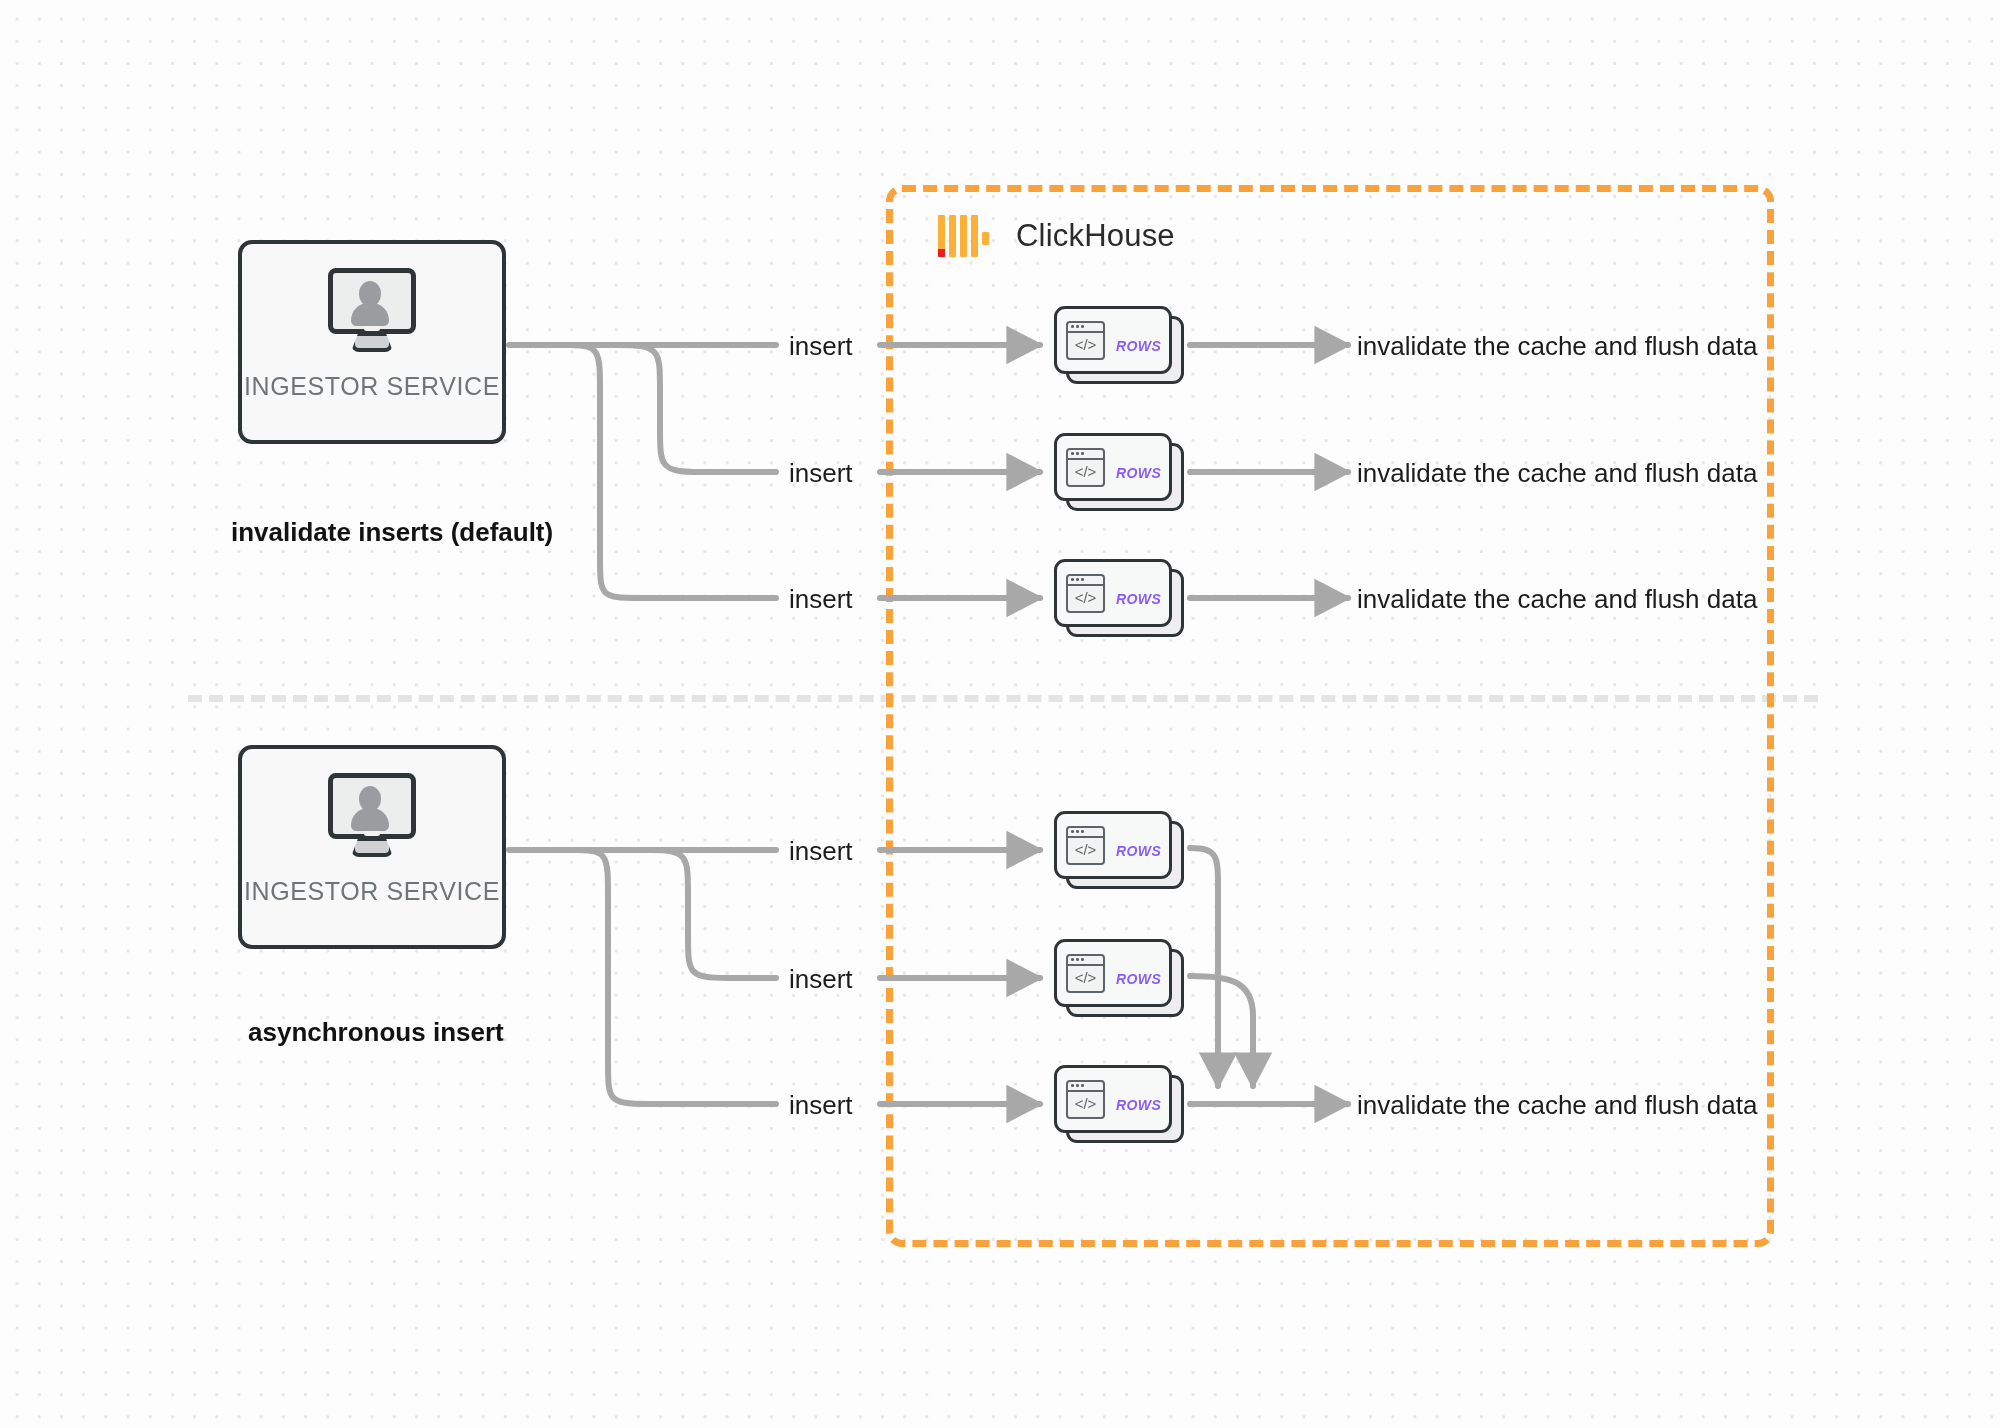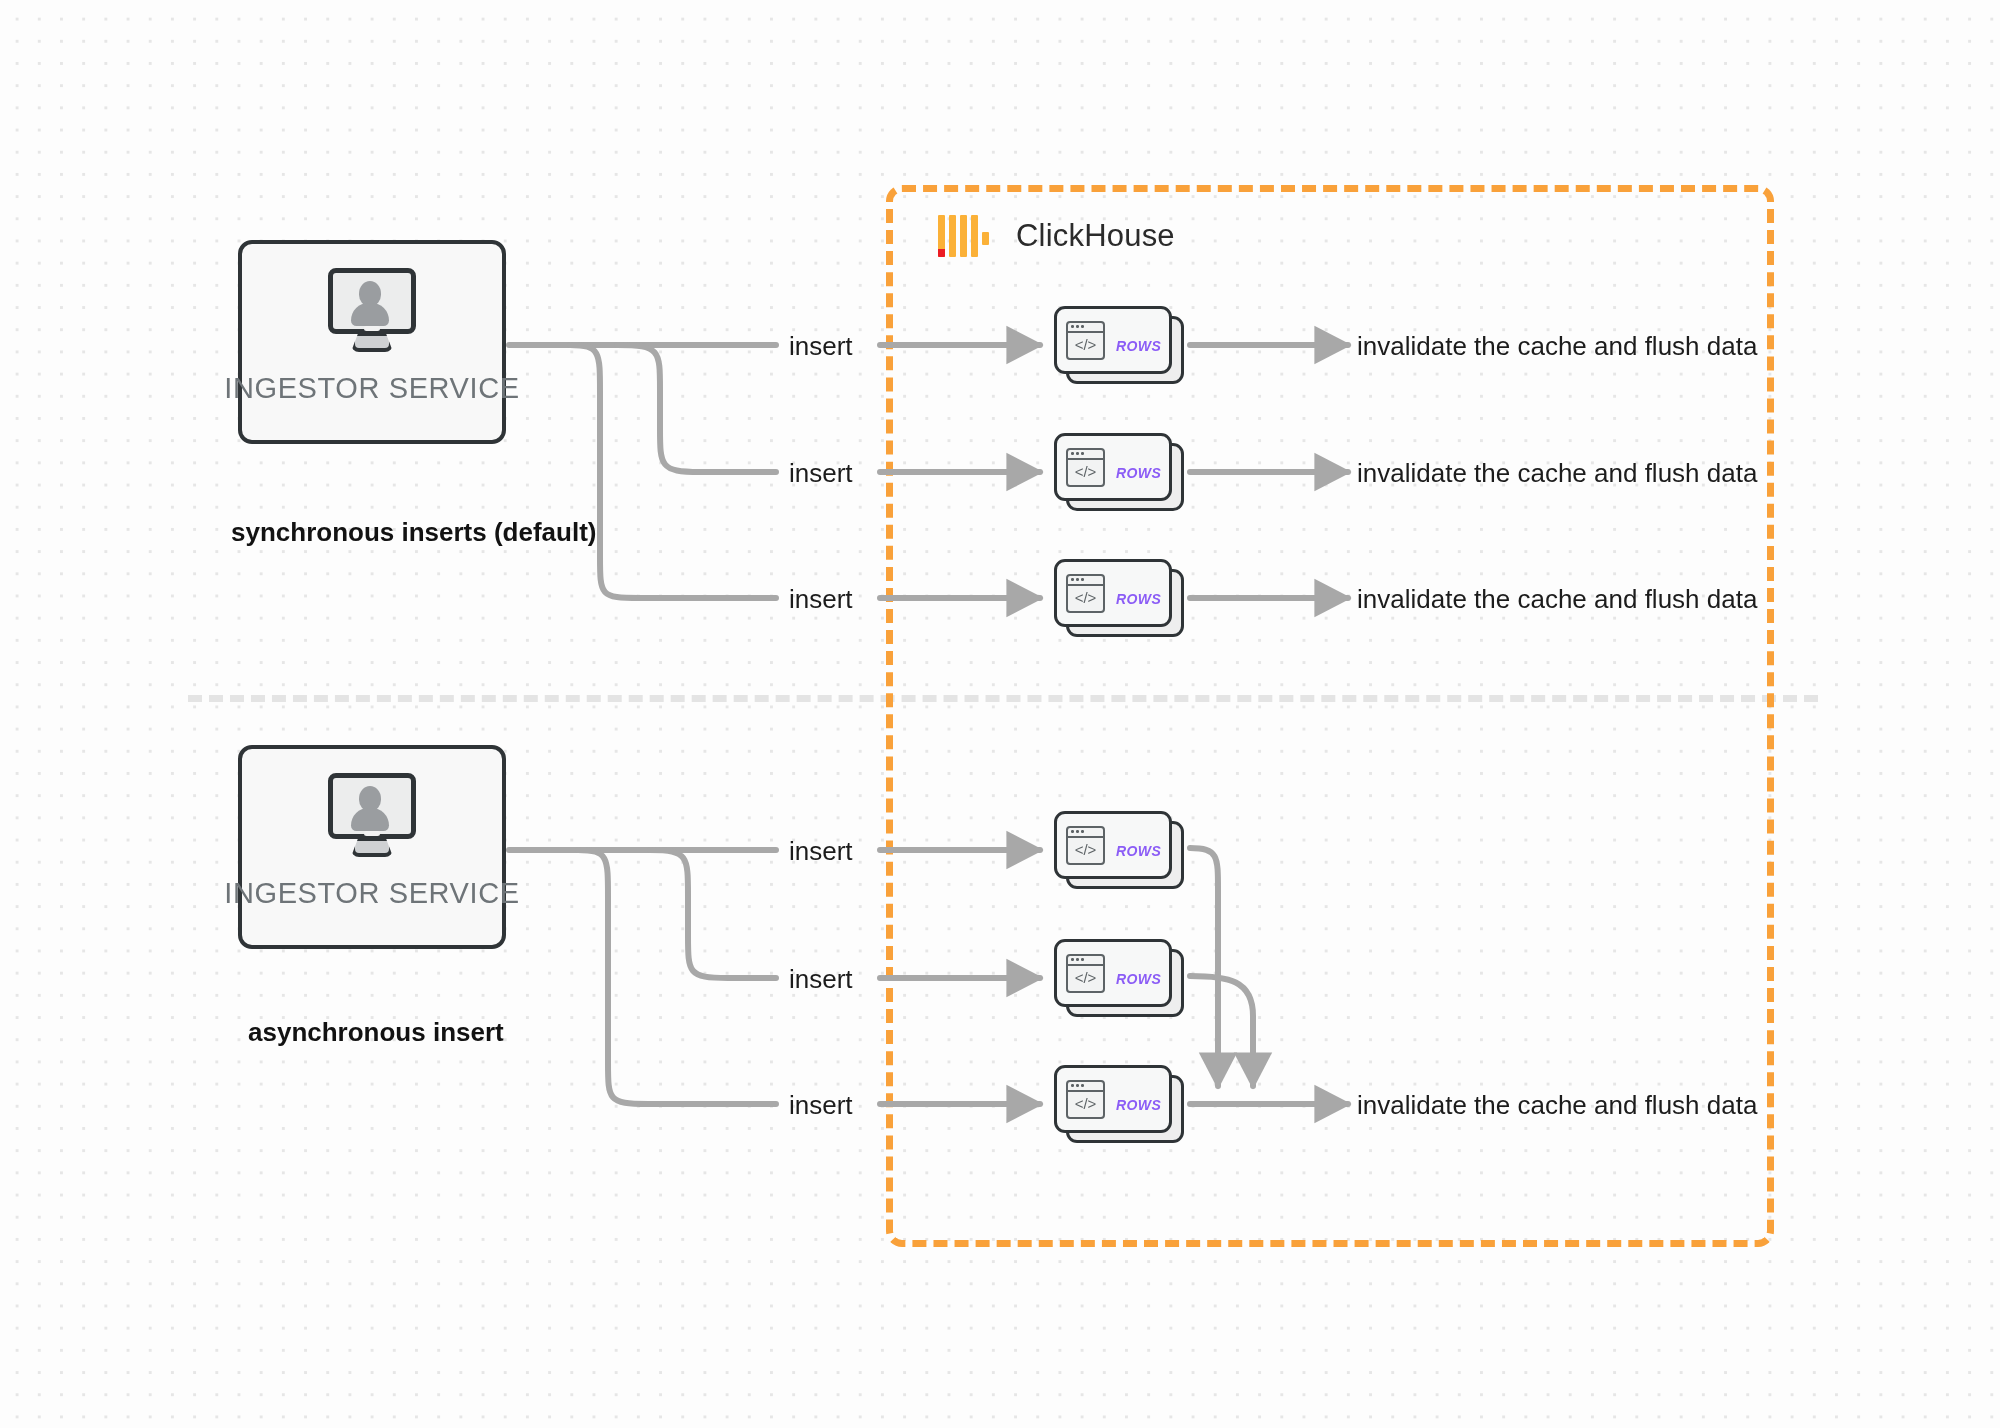--- a/index.html
+++ b/index.html
@@ -167,21 +167,21 @@
     width: 42px;
     height: 20px;
     background: #cfd1d3;
     border: 4px solid #2f3437;
     border-radius: 3px 3px 8px 8px;
     box-sizing: border-box;
     clip-path: polygon(18% 0%, 82% 0%, 100% 100%, 0% 100%);
   }
   .ingestor-label {
     margin-top: 16px;
-    font-size: 29px;
+    font-size: 25px;
     color: #6e7478;
     letter-spacing: 0.6px;
     white-space: nowrap;
   }
 
   
   .section-caption {
     position: absolute;
     font-size: 26px;
     font-weight: bold;
@@ -362,21 +362,21 @@
     <div class="monitor">
       <div class="monitor-screen"></div>
       <div class="monitor-person-head"></div>
       <div class="monitor-person-body"></div>
       <div class="monitor-notch"></div>
       <div class="monitor-stand"></div>
     </div>
     <div class="ingestor-label">INGESTOR SERVICE</div>
   </div>
 
-  <div class="section-caption" id="caption-sync">synchronous inserts (default)</div>
+  <div class="section-caption" id="caption-sync">invalidate inserts (default)</div>
 
   <div class="flow-text insert-text" style="left:789px; top:331px;">insert</div>
   <div class="flow-text insert-text" style="left:789px; top:458px;">insert</div>
   <div class="flow-text insert-text" style="left:789px; top:584px;">insert</div>
 
   <div class="rows-card-wrap" style="left:1054px; top:306px;">
     <div class="rows-card-back"></div>
     <div class="rows-card-front">
       <div class="rows-window-icon">
         <div class="rows-window-bar">

